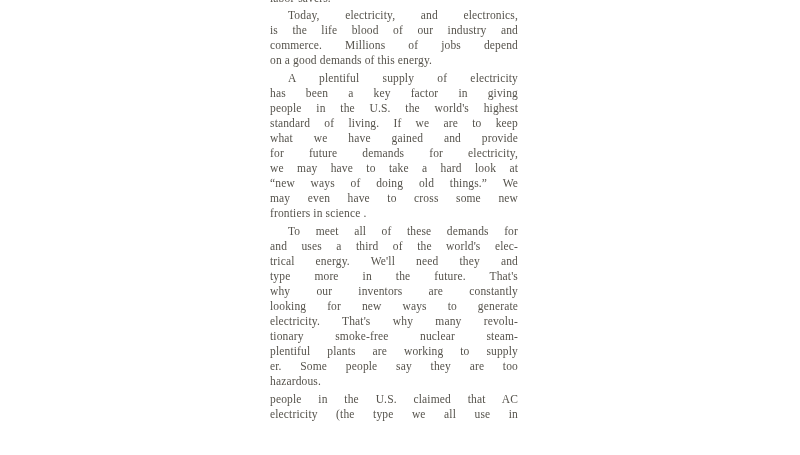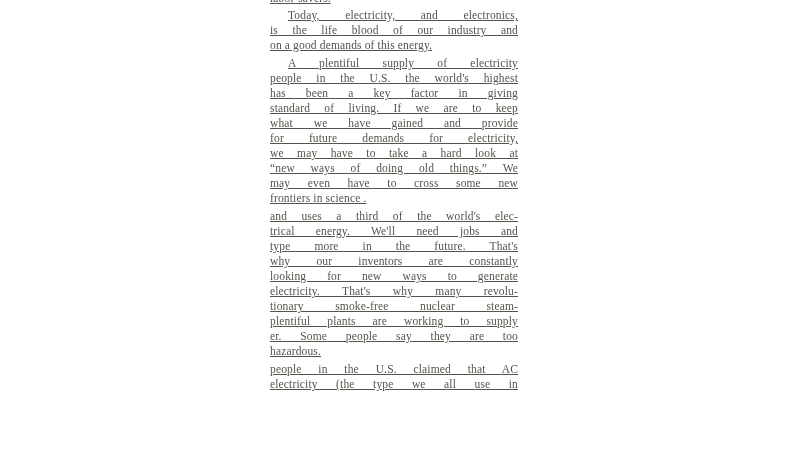--- a/index.html
+++ b/index.html
@@ -27,57 +27,58 @@
     font-size: 11.5px;
     letter-spacing: 0.15px;
     filter: blur(0.3px);
   }
   .para { margin: 0 0 3px 0; }
   .para:first-child { margin-bottom: 2px; }
   .line {
     height: 15px;
     line-height: 15px;
     overflow: hidden;
-    text-decoration: underline;
   }
   .line.just {
     text-align: justify;
     text-align-last: justify;
   }
   .line.indent { padding-left: 18px; }
   .line.indent.just { padding-left: 0; text-indent: 18px; }
 </style>
 </head>
 <body>
 
 <div class="page">
   <div class="text-column" style="color: rgb(86, 83, 76);">
       <div class="para">
         <div class="line">labor-savers.</div>
       </div>
       <div class="para">
         <div class="line indent just">Today, electricity, and electronics,</div>
         <div class="line just">is the life blood of our industry and</div>
+        <div class="line just">commerce. Millions of jobs depend</div>
         <div class="line">on a good demands of this energy.</div>
       </div>
       <div class="para">
         <div class="line indent just">A plentiful supply of electricity</div>
+        <div class="line just">has been a key factor in giving</div>
         <div class="line just">people in the U.S. the world's highest</div>
-        <div class="line just">has been a key factor in giving</div>
         <div class="line just">standard of living. If we are to keep</div>
         <div class="line just">what we have gained and provide</div>
         <div class="line just">for future demands for electricity,</div>
         <div class="line just">we may have to take a hard look at</div>
         <div class="line just">“new ways of doing old things.” We</div>
         <div class="line just">may even have to cross some new</div>
         <div class="line">frontiers in science .</div>
       </div>
       <div class="para">
+        <div class="line indent just">To meet all of these demands for</div>
         <div class="line just">and uses a third of the world's elec-</div>
-        <div class="line just">trical energy. We'll need jobs and</div>
+        <div class="line just">trical energy. We'll need they and</div>
         <div class="line just">type more in the future. That's</div>
         <div class="line just">why our inventors are constantly</div>
         <div class="line just">looking for new ways to generate</div>
         <div class="line just">electricity. That's why many revolu-</div>
         <div class="line just">tionary smoke-free nuclear steam-</div>
         <div class="line just">plentiful plants are working to supply</div>
         <div class="line just">er. Some people say they are too</div>
         <div class="line">hazardous.</div>
       </div>
       <div class="para">

